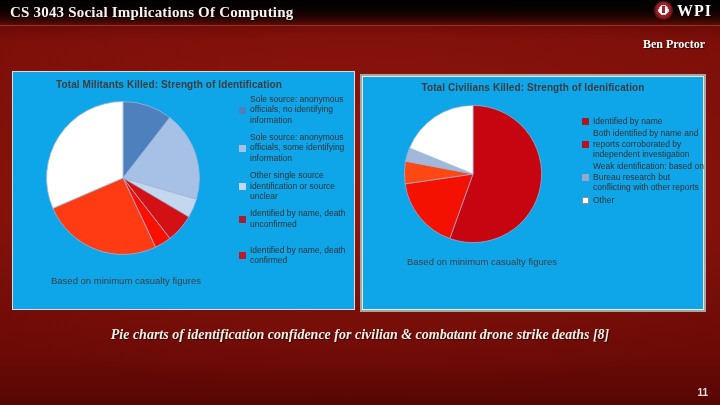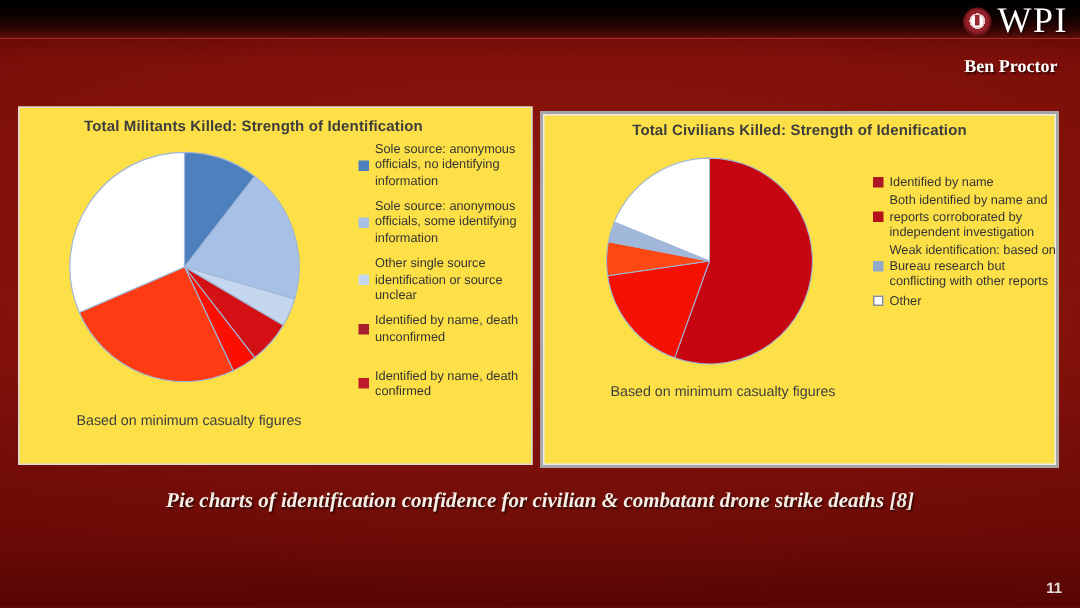--- a/index.html
+++ b/index.html
@@ -28,30 +28,30 @@
     width:19px;height:19px;border-radius:50%;
     background:radial-gradient(circle at 50% 48%, #ffffff 0 30%, #e8c6c8 30% 38%, #93212b 38% 58%, #6d1218 58% 74%, #8c1d27 74% 100%);
     box-shadow:0 0 1px rgba(0,0,0,0.6);
     position:relative;
   }
   .seal::after{
     content:"";position:absolute;left:8px;top:5px;width:3px;height:7px;
     background:#9c2630;
   }
   .wpitext{
-    color:#ffffff;font-family:"Liberation Serif",serif;font-weight:normal;
-    font-size:24px;letter-spacing:1px;text-shadow:1px 1px 1px rgba(0,0,0,0.7);
+    color:#ffffff;font-family:"Liberation Serif",serif;font-weight:bold;
+    font-size:16px;letter-spacing:1px;text-shadow:1px 1px 1px rgba(0,0,0,0.7);
   }
   .author{
     position:absolute;top:37px;right:15px;color:#ffffff;
     font-family:"Liberation Serif",serif;font-weight:bold;font-size:12px;
     text-shadow:1px 1px 1px rgba(0,0,0,0.6);
   }
   
-  .panel{position:absolute;background:#fde047;box-sizing:border-box;}
+  .panel{position:absolute;background:#0ea5e9;box-sizing:border-box;}
   .panel-l{left:12px;top:71px;width:343px;height:239px;border:1px solid #dcdcdc;}
   .panel-r{left:360px;top:74px;width:346px;height:238px;border:2px solid #a6a6a6;
            box-shadow:inset 0 0 0 1px #ececec;}
   .ctitle{
     position:absolute;top:7px;text-align:center;font-weight:bold;
     font-size:10px;color:#3d3d3d;letter-spacing:0.1px;
   }
   .ctitle-l{left:0;width:312px;}
   .ctitle-r{left:0;width:100%;top:6px;}
   .pie{position:absolute;}
@@ -85,20 +85,21 @@
   }
   .pagenum{
     position:absolute;right:12px;bottom:7px;color:#e6dcdc;
     font-size:10px;font-weight:bold;
   }
 </style>
 </head>
 <body>
 
 <div class="topbar">
+  <span class="course">CS 3043 Social Implications Of Computing</span>
   <span class="wpi">
     <span class="seal"></span>
     <span class="wpitext">WPI</span>
   </span>
 </div>
 
 <div class="author">Ben Proctor</div>
 
 <div class="panel panel-l">
   <div class="ctitle ctitle-l">Total Militants Killed: Strength of Identification</div>

